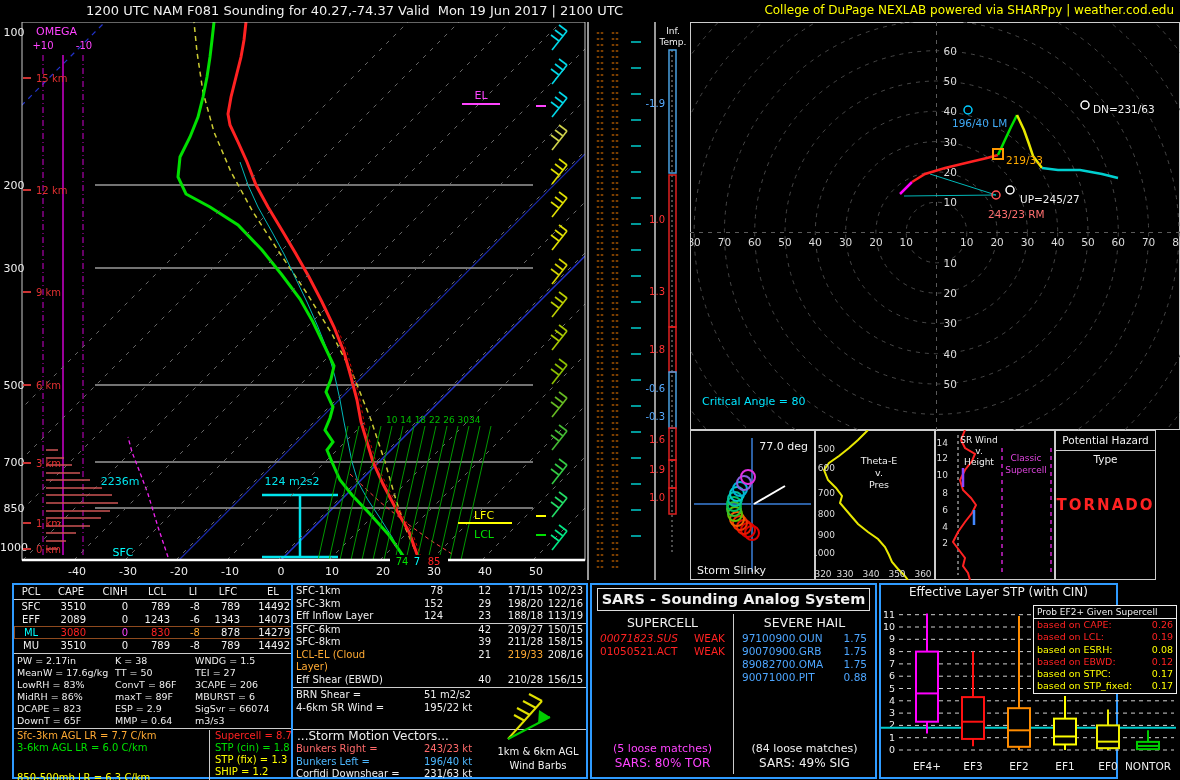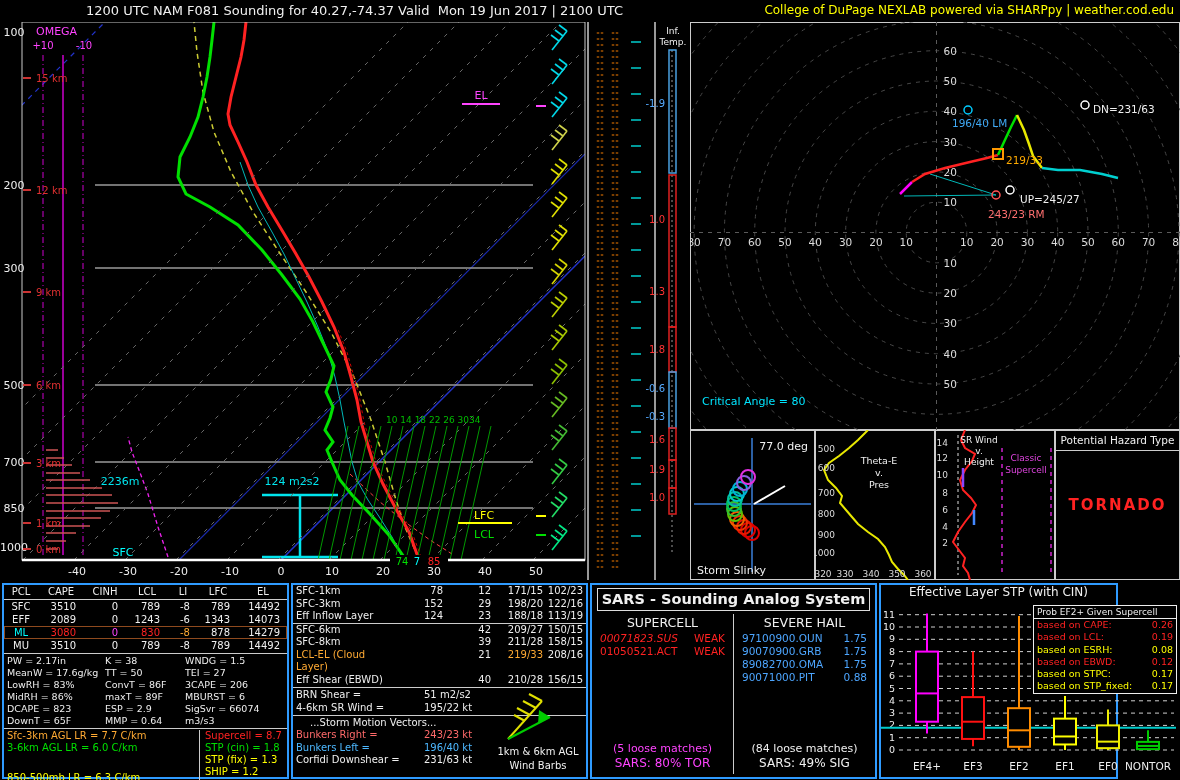--- a/index.html
+++ b/index.html
@@ -26,39 +26,39 @@
   #comp-rows{border-left:1px solid #ccc;padding-left:5px;flex:1}
   
   #kin-head,.kin-row{display:grid;grid-template-columns:100px 52px 48px 52px 40px;font-size:10px;line-height:12.5px}
   #kin-head{border-bottom:1px solid #ccc;font-size:9px;height:13px}
   #kin-head span{text-align:right;padding-right:2px}
   .kin-row span{text-align:right;padding-right:2px}
   .kin-row span:first-child{text-align:left;padding-left:3px}
   .kin-row.sep{border-top:1px solid #ccc}
   .kv{display:flex;font-size:10px;line-height:12.5px}
   .kv .k{width:128px;padding-left:3px}
-  #smv-head{font-size:10px;line-height:13px;padding-left:17px;border-top:1px solid #ccc;margin-top:1px}
+  #smv-head{font-size:12px;line-height:13px;padding-left:4px;border-top:1px solid #ccc;margin-top:15px}
   .vec-row{display:flex;font-size:10px;line-height:12.5px}
   .vec-row .k{width:128px;padding-left:3px}
   #barb-inset{position:absolute;right:2px;bottom:2px}
   
   #sars-title{margin:3px 5px;border:1px solid #ddd;height:21px;line-height:21px;text-align:center;font-size:14.5px;font-weight:bold;color:#f0f0f0}
   #sars-cols{position:relative;display:flex;height:160px}
   .sars-col{width:50%;position:relative}
   .sars-col.right{border-left:1px solid #ccc}
   .sars-head{text-align:center;font-size:12.5px;color:#f0f0f0;margin:1px 0 2px}
   .sars-row{display:flex;justify-content:space-between;padding:0 8px;font-size:10.5px;line-height:13px}
   .sars-foot{position:absolute;bottom:4px;width:100%;text-align:center;font-size:11px;line-height:14px}
   
   #stp-title{text-align:center;font-size:12px;color:#f0f0f0;height:15px;line-height:15px}
   #stp-legend{position:absolute;left:152px;top:20px;width:142px;background:#000;border:1px solid #eee}
   #stp-legend-title{font-size:9px;color:#f0f0f0;padding:1px 3px;border-bottom:1px solid #eee}
   .stp-leg-row{display:flex;justify-content:space-between;font-size:9.5px;line-height:12.3px;padding:0 3px}
   
-  #hazard{position:absolute;left:1055px;top:430px;width:125px;height:150px;border:1px solid #ccc;box-sizing:border-box}
+  #hazard{position:absolute;left:1055px;top:430px;width:101px;height:150px;border:1px solid #ccc;box-sizing:border-box}
   #hazard-head{height:19px;line-height:19px;text-align:center;font-size:10.5px;border-bottom:1px solid #ccc;color:#f0f0f0}
   #hazard-value{margin-top:45px;text-align:center;font-size:15px;letter-spacing:2px;color:#ff2222;font-weight:bold}
 </style>
 </head>
 <body>
 
 <div id="titlebar">
   <span id="tb-title">1200 UTC NAM F081 Sounding for 40.27,-74.37 Valid  Mon 19 Jun 2017 | 2100 UTC</span>
   <span id="tb-credit">College of DuPage NEXLAB powered via SHARPpy | weather.cod.edu</span>
 </div>
@@ -490,21 +490,21 @@
   <text x="44" y="35" fill="#f0f0f0" font-size="9" text-anchor="middle">Height</text>
   <text x="91" y="31" fill="#dd44dd" font-size="9" text-anchor="middle">Classic</text>
   <text x="91" y="43" fill="#dd44dd" font-size="9" text-anchor="middle">Supercell</text>
 </svg>
 
 <div id="hazard">
   <div id="hazard-head">Potential Hazard Type</div>
   <div id="hazard-value">TORNADO</div>
 </div>
 
-<div class="bpanel" style="left:2px;width:287px">
+<div class="bpanel" style="left:12px;width:287px">
   <div id="parcel-head">
     <span>PCL</span>
     <span>CAPE</span>
     <span>CINH</span>
     <span>LCL</span>
     <span>LI</span>
     <span>LFC</span>
     <span>EL</span>
   </div>
   <div id="parcel-rows">

